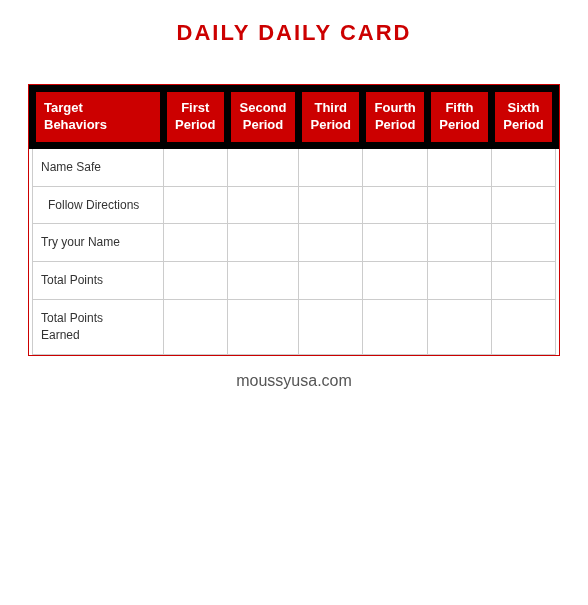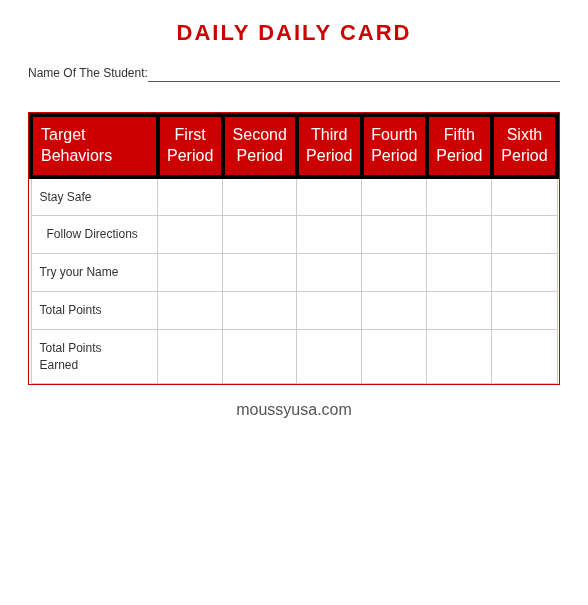--- a/index.html
+++ b/index.html
@@ -68,25 +68,25 @@
       width: 100%;
       border-collapse: collapse;
     }
 
     thead tr {
       background-color: #cc0000;
       color: #ffffff;
     }
 
     thead th {
-      border: 4px solid #000000;
+      border: 7px solid #000000;
       padding: 8px 4px;
       text-align: center;
-      font-size: 16px;
-      font-weight: normal;
+      font-size: 13px;
+      font-weight: bold;
       line-height: 1.3;
     }
 
     thead th.target-col {
       text-align: left;
       padding-left: 8px;
     }
 
     tbody tr {
       border-bottom: 1px solid #ccc;
@@ -115,42 +115,38 @@
       color: #555;
       text-align: center;
     }
   </style>
 </head>
 <body>
 
 <h1 class="title">DAILY DAILY CARD</h1>
 
 <div class="form-section">
-  <div class="form-row">
-    <span class="form-label">Name Of The Student:</span>
-    <input class="form-line" type="text" style="">
-  </div>
 </div>
 
 <div class="table-wrapper">
   <table>
     <thead>
       <tr>
         <th class="target-col">Target<br>Behaviors</th>
         <th>First<br>Period</th>
         <th>Second<br>Period</th>
         <th>Third<br>Period</th>
         <th>Fourth<br>Period</th>
         <th>Fifth<br>Period</th>
         <th>Sixth<br>Period</th>
       </tr>
     </thead>
     <tbody id="table-body">
     <tr>
-          <td class="behavior-label" style="white-space: pre-line;">Stay Safe</td>
+          <td class="behavior-label" style="white-space: pre-line;">Name Safe</td>
           <td></td>
           <td></td>
           <td></td>
           <td></td>
           <td></td>
           <td></td>
         </tr>
         <tr>
           <td class="behavior-label" style="white-space: pre-line; padding-left: 15px;">Follow Directions</td>
           <td></td>

